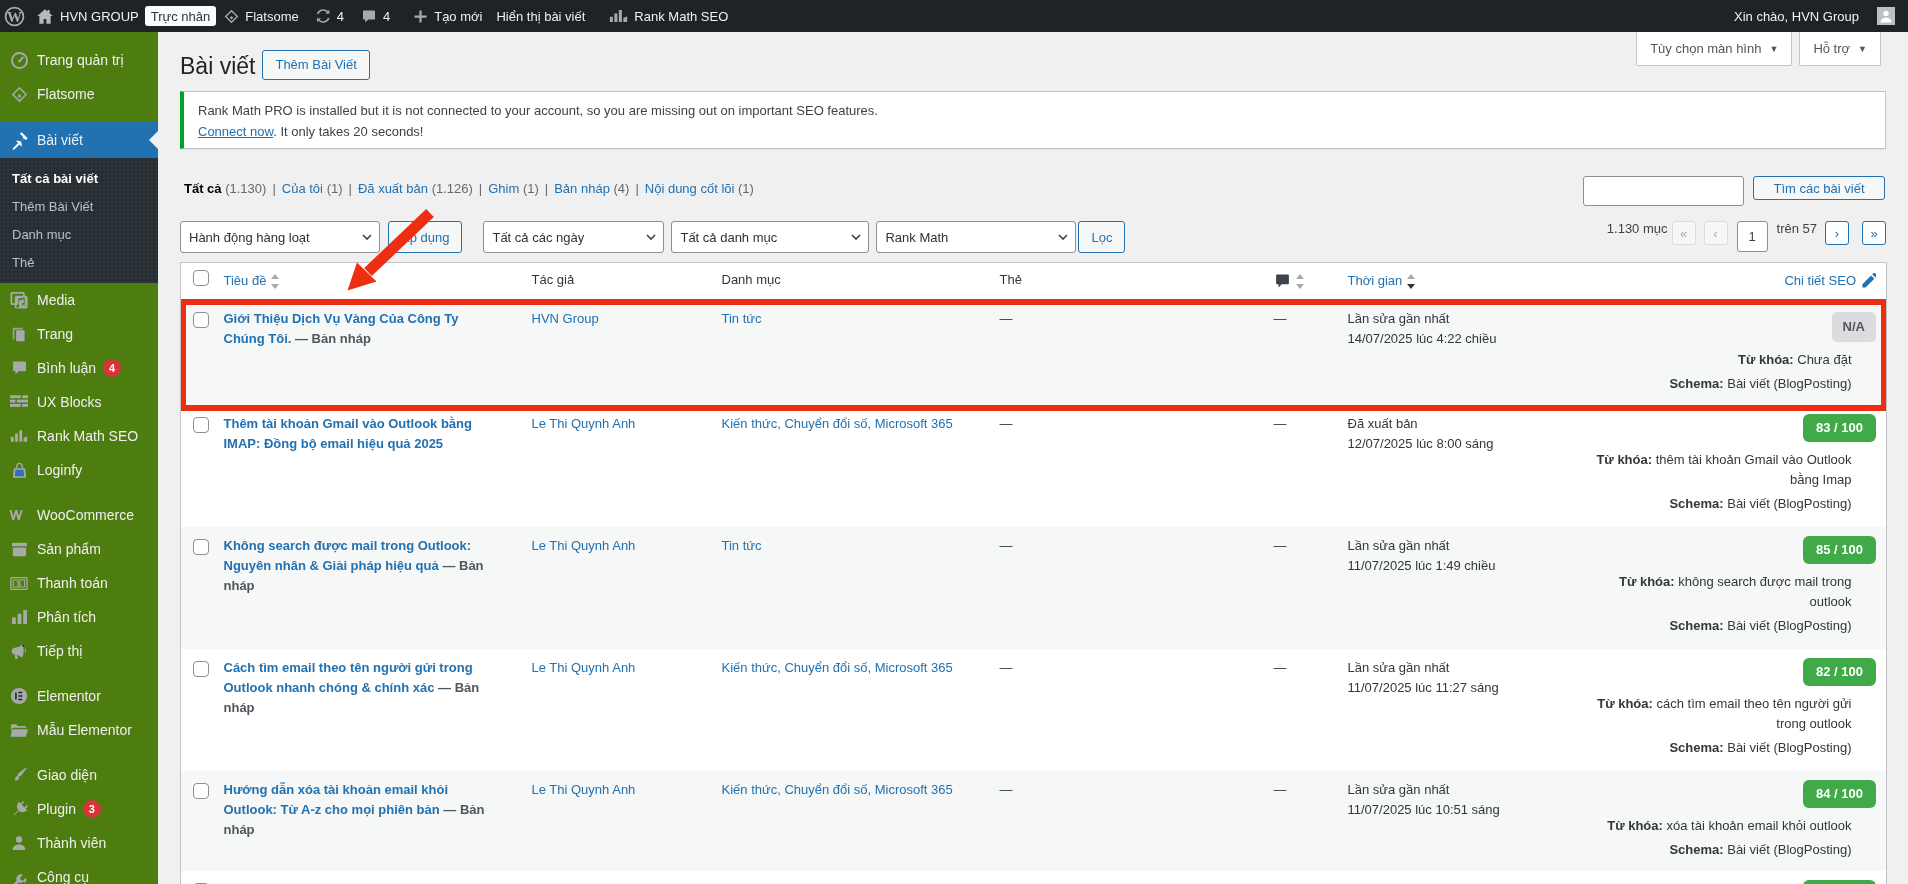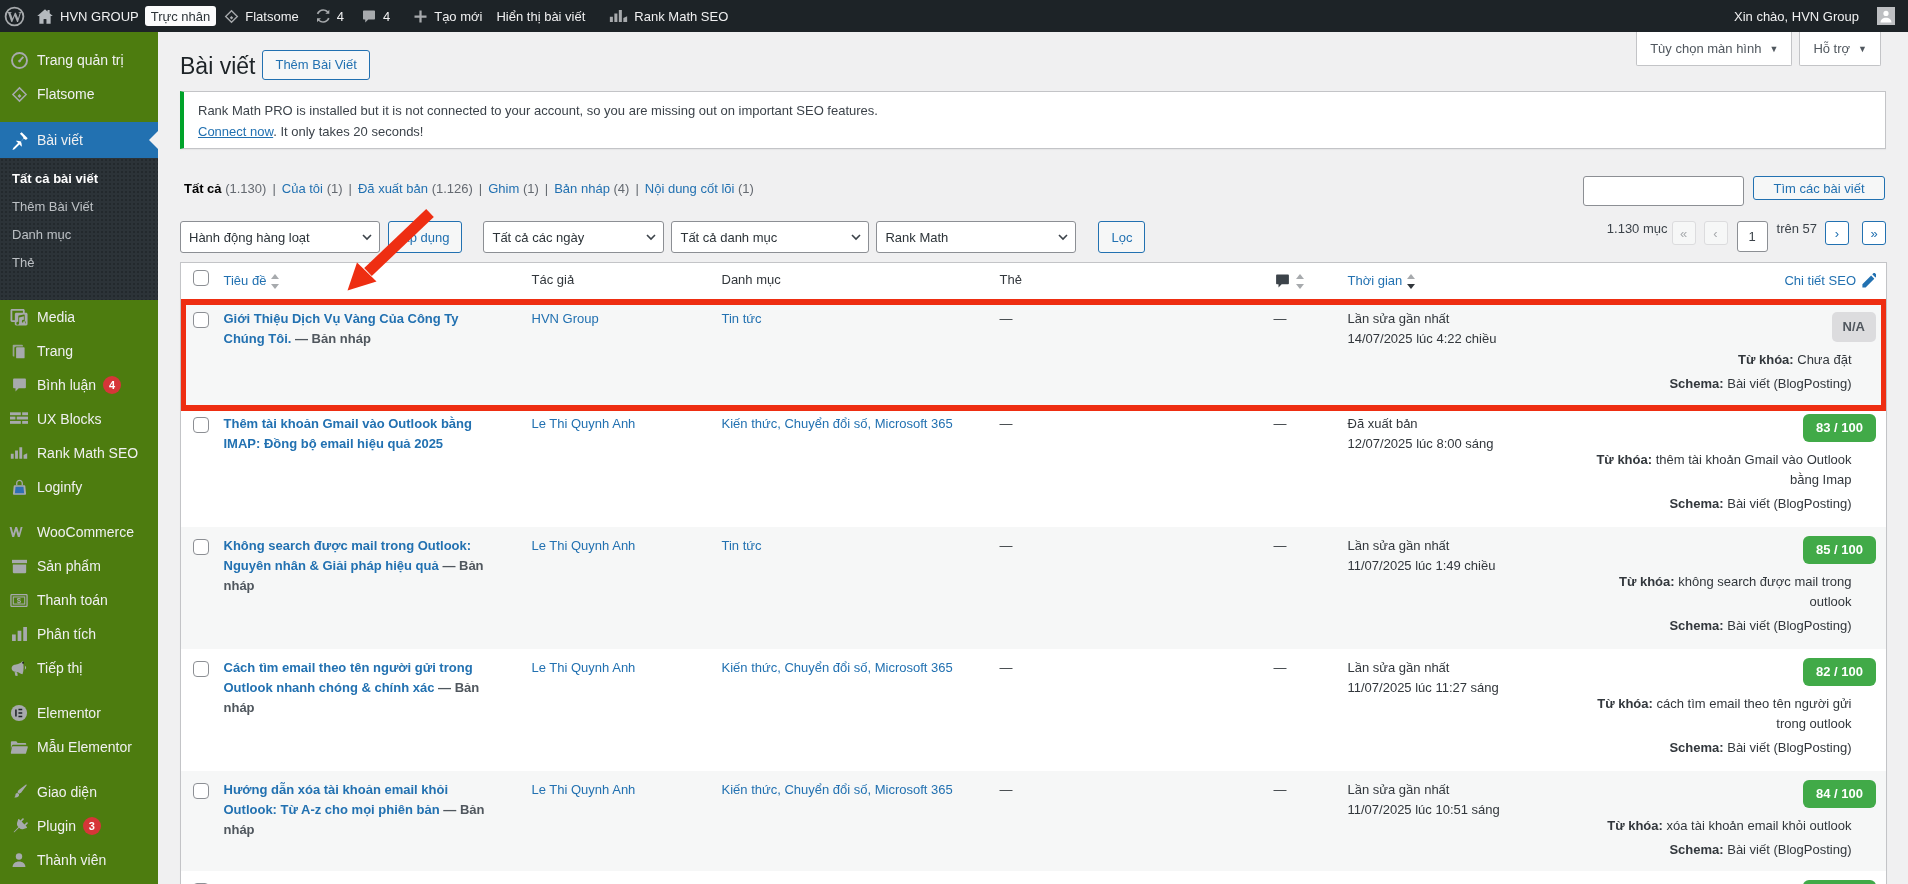--- a/index.html
+++ b/index.html
@@ -19,21 +19,21 @@
 #ab-right .avatar { width:18px; height:18px; background:#c3c4c7; margin-right:13px; display:block; }
 
 
 #sidebar { position:absolute; left:0; top:32px; width:158px; height:852px; background:#4d7c0f; z-index:50; color:#f0f0f1; }
 .menu-item { height:34px; flex:none; display:flex; align-items:center; font-size:14px; color:#f0f0f1; position:relative; }
 .menu-item .mi-icon { width:20px; height:20px; margin:0 8px 0 9px; display:flex; align-items:center; justify-content:center; flex:none; }
 .menu-item .mi-icon svg { display:block; }
 .menu-item.active { background:#2271b1; height:36px; font-weight:400; }
 .menu-item.active::after { content:""; position:absolute; right:0; top:50%; margin-top:-9px; border:9px solid transparent; border-right-color:#f0f0f1; border-left-width:0; }
 .mi-badge { background:#d63638; color:#fff; border-radius:50%; min-width:18px; height:18px; display:inline-flex; align-items:center; justify-content:center; font-size:11px; font-weight:bold; margin-left:7px; padding:0 2px; }
-#submenu { background:#2c3338; background-image:radial-gradient(rgba(0,0,0,.20) 0.8px, transparent 1px); background-size:4px 4px; padding:7px 0 23px; }
+#submenu { background:#2c3338; background-image:radial-gradient(rgba(0,0,0,.20) 0.8px, transparent 1px); background-size:4px 4px; padding:7px 0 6px; }
 #submenu a { display:block; font-size:13px; color:#bcc0c4; padding:7px 12px 7px 12px; line-height:14px; }
 #submenu a.current { color:#fff; font-weight:bold; }
 .menu-gap { height:11px; flex:none; }
 #sidebar { display:flex; flex-direction:column; overflow:hidden; }
 #submenu { flex:none; }
 
 
 #content { position:absolute; left:158px; top:32px; width:1750px; height:852px; padding:0 22px; }
 #screen-tabs { position:absolute; top:0; right:27px; display:flex; }
 .screen-tab { border:1px solid #c3c4c7; border-top:none; background:#fff; color:#50575e; height:34px; display:flex; align-items:center; padding:0 13px; margin-left:7px; border-radius:0 0 2px 2px; font-size:13px; }
@@ -332,21 +332,21 @@
       <a class="btn-sec" style="margin-left:8px;">Áp dụng</a>
       <span class="tn" style="width:181px; margin-left:21px;">Tất cả các ngày<svg class="chev" viewBox="0 0 10 7">
             <path d="M1 1l4 4 4-4" fill="none" stroke="#3c434a" stroke-width="1.6"></path>
           </svg></span>
       <span class="tn" style="width:198px; margin-left:7px;">Tất cả danh mục<svg class="chev" viewBox="0 0 10 7">
             <path d="M1 1l4 4 4-4" fill="none" stroke="#3c434a" stroke-width="1.6"></path>
           </svg></span>
       <span class="tn" style="width:200px; margin-left:7px;">Rank Math<svg class="chev" viewBox="0 0 10 7">
             <path d="M1 1l4 4 4-4" fill="none" stroke="#3c434a" stroke-width="1.6"></path>
           </svg></span>
-      <a class="btn-sec" style="margin-left:22px;">Lọc</a>
+      <a class="btn-sec" style="margin-left:2px;">Lọc</a>
     </div>
     <div class="tn-pages">
       <span>1.130 mục</span>
       <span class="pg-btn pg-dis" style="margin-left:4px;">«</span>
       <span class="pg-btn pg-dis">‹</span>
       <span class="pg-cur">1</span>
       <span>trên 57</span>
       <span class="pg-btn pg-en">›</span>
       <span class="pg-btn pg-en" style="margin-left:13px;">»</span>
     </div>

